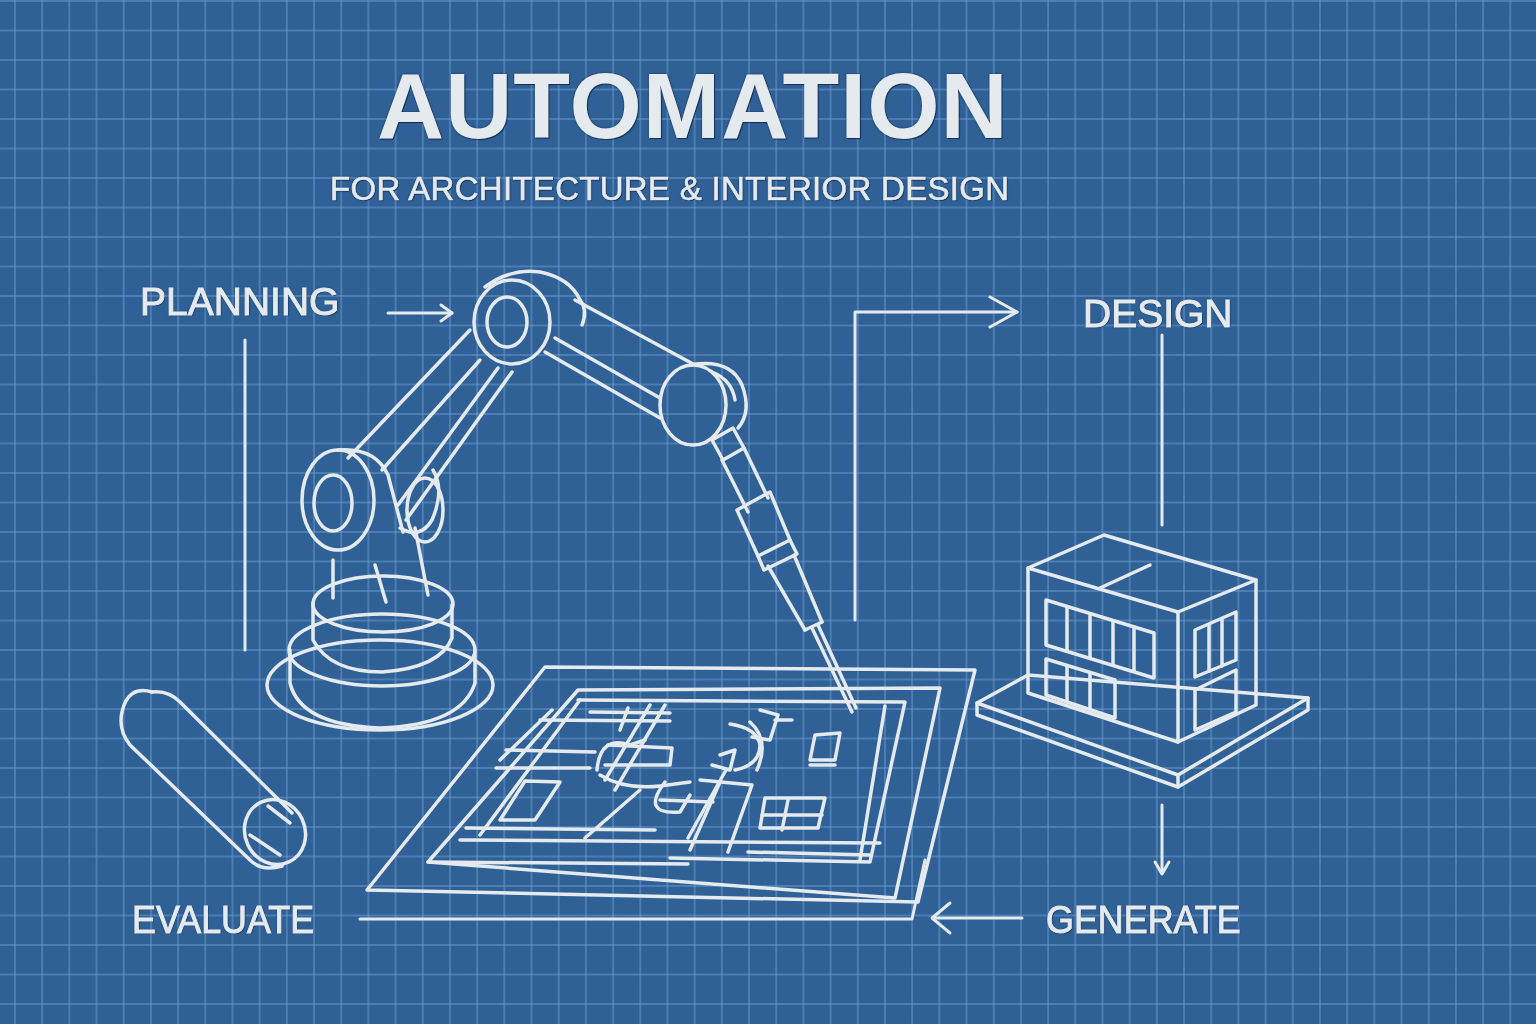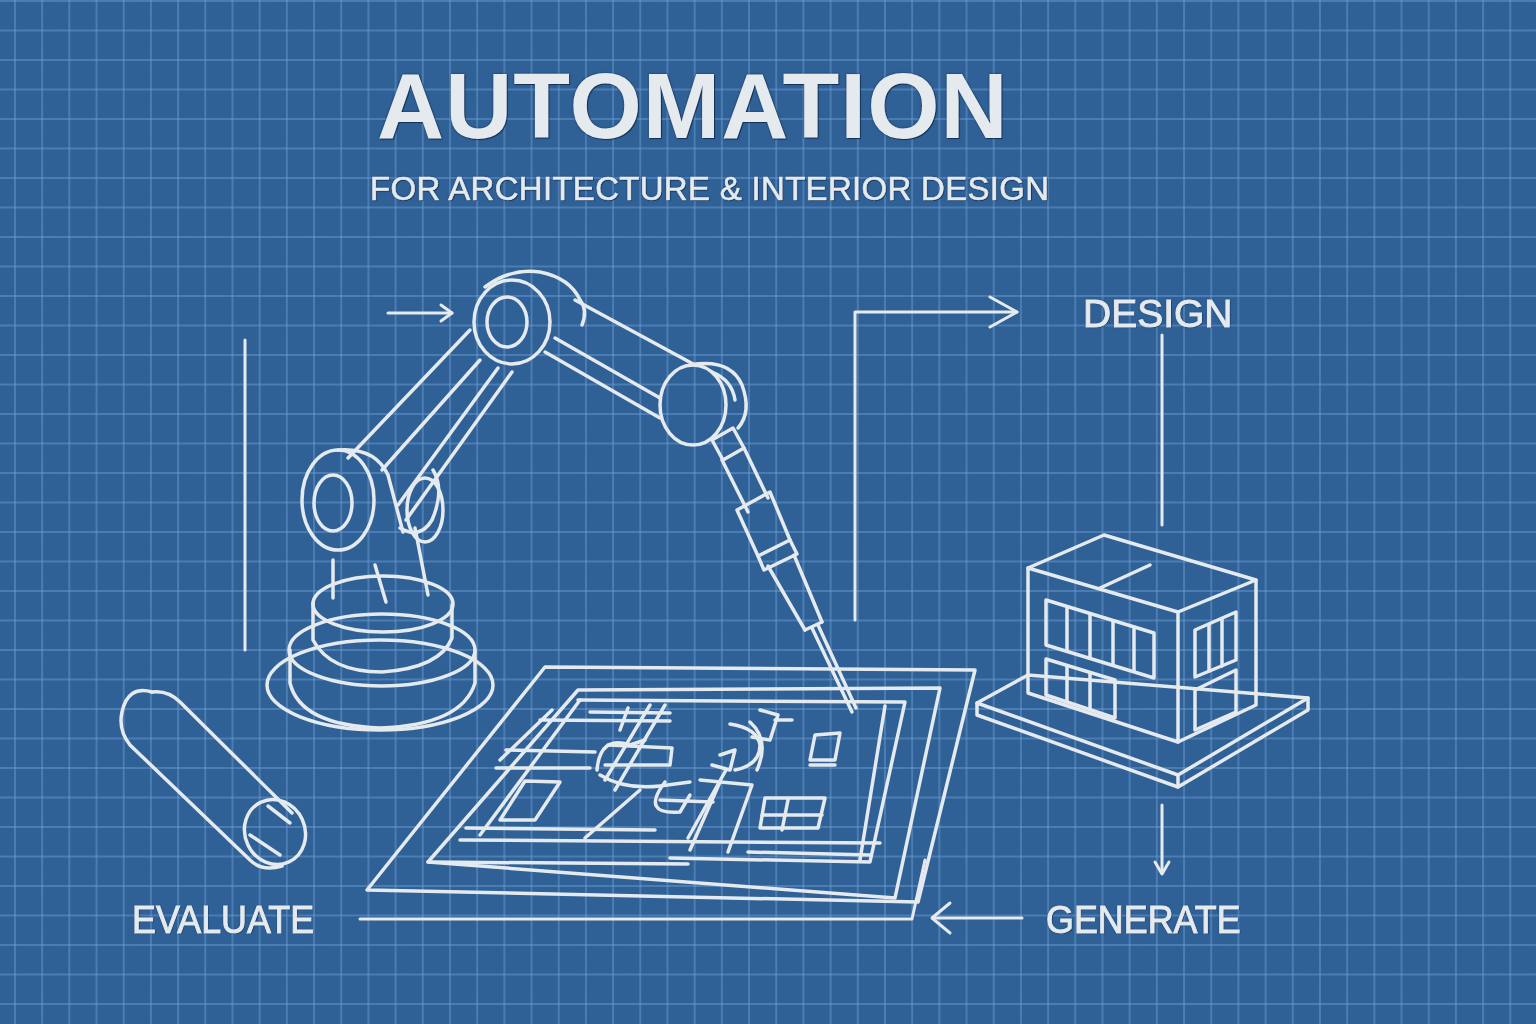--- a/index.html
+++ b/index.html
@@ -14,37 +14,38 @@
       position: relative;
       font-family: "Liberation Sans", "DejaVu Sans", sans-serif;
     }
     .stage { position: absolute; left: 0; top: 0; width: 1536px; height: 1024px; }
     .txt {
       position: absolute; color: #e4eaee; font-weight: bold;
       text-shadow: 0 0 2px rgba(10,30,60,0.8), 1px 1px 0 rgba(10,30,60,0.6);
       white-space: nowrap; margin: 0; line-height: 1;
     }
     .title { left: 344px; top: 60px; font-size: 93px; letter-spacing: 1px; margin-left: 33px; }
-    .subtitle { left: 330px; top: 172px; font-size: 33px; font-weight: normal; letter-spacing: 0.3px; margin-left: 40px; -webkit-text-stroke: 0.6px #e4eaee; }
+    .subtitle { left: 330px; top: 172px; font-size: 33px; font-weight: normal; letter-spacing: 0.3px; -webkit-text-stroke: 0.6px #e4eaee; }
     .step { font-size: 39px; font-weight: normal; -webkit-text-stroke: 1px #e4eaee; }
     .s-planning { left: 140px; top: 282px; }
     .s-design { left: 1083px; top: 294px; }
     .s-evaluate { left: 132px; top: 900px; transform: scaleX(0.92); transform-origin: left; }
     .s-generate { left: 1046px; top: 900px; transform: scaleX(0.92); transform-origin: left; }
     svg.art { position: absolute; left: 0; top: 0; }
     svg.art * { vector-effect: non-scaling-stroke; }
   </style>
 </head>
 <body>
 
 <div class="stage">
 
   <h1 class="txt title">AUTOMATION</h1>
   <h2 class="txt subtitle">FOR ARCHITECTURE &amp; INTERIOR DESIGN</h2>
 
+  <div class="txt step s-planning">PLANNING</div>
   <div class="txt step s-design">DESIGN</div>
   <div class="txt step s-generate">GENERATE</div>
   <div class="txt step s-evaluate">EVALUATE</div>
 
   <svg class="art" width="1536" height="1024" viewBox="0 0 1536 1024" fill="none" stroke="#e4eaee" stroke-width="3.5" stroke-linecap="round" stroke-linejoin="round">
 
     <g stroke-width="3">
 
       <g>
         <line x1="388" y1="313" x2="452" y2="313"></line>

